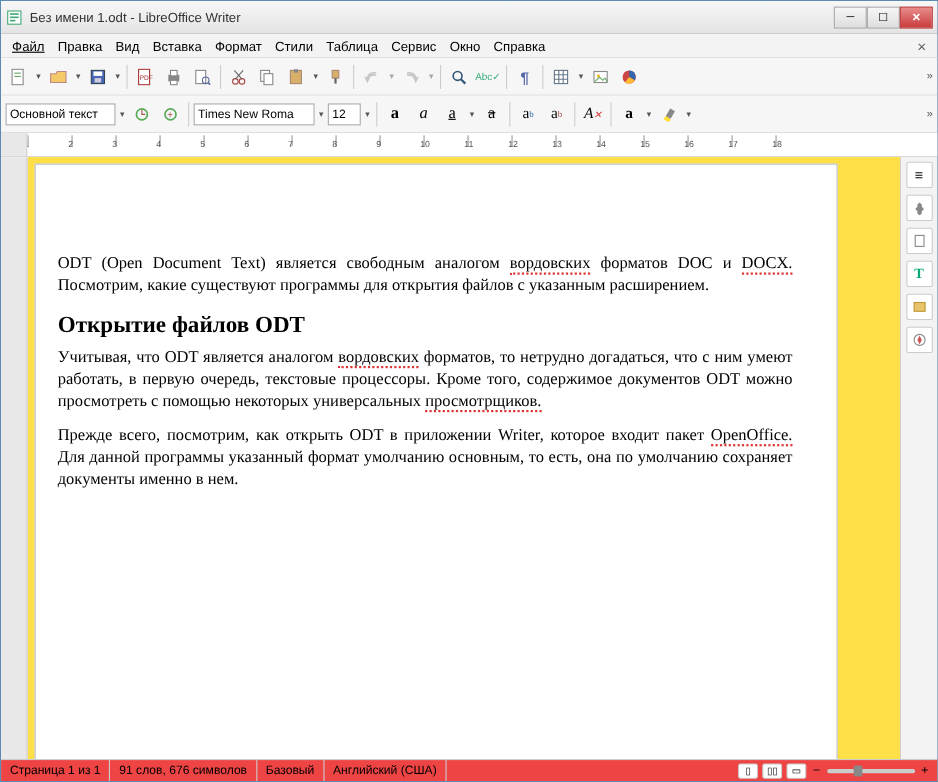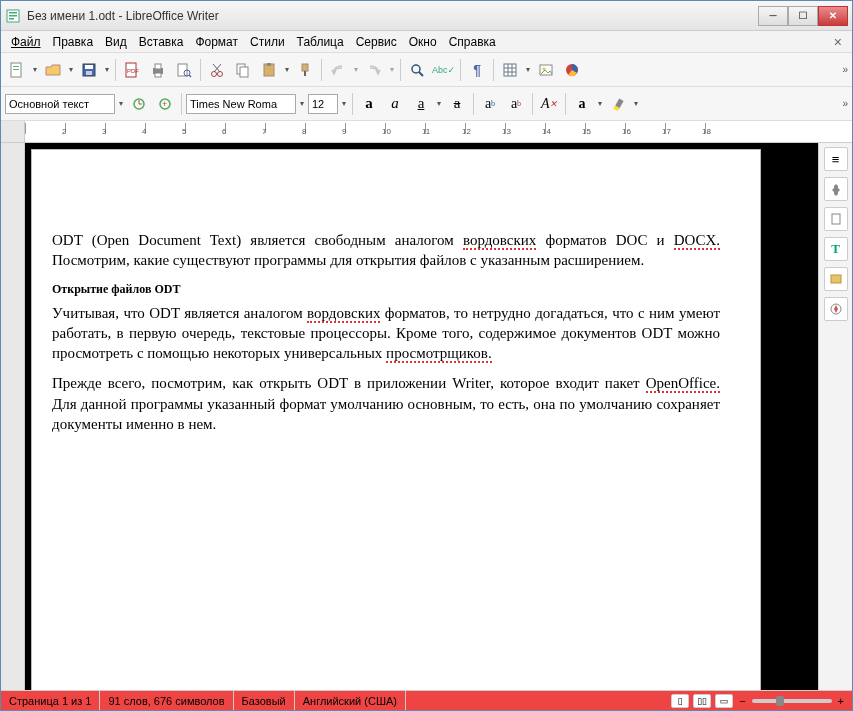--- a/index.html
+++ b/index.html
@@ -19,38 +19,38 @@
 .menu-item .u { text-decoration: underline; }
 .menu-close { margin-left: auto; padding: 0 6px; color:#666; cursor:pointer; font-size:14px; }
 
 .toolbar { height: 34px; background: #f6f6f6; border-bottom: 1px solid #ddd; display: flex; align-items: center; padding: 2px 4px; gap: 2px; position: relative; }
 .tb-btn { min-width: 24px; height: 24px; border: 1px solid transparent; display: flex; align-items: center; justify-content: center; cursor: pointer; border-radius: 3px; font-size: 14px; }
 .tb-sep { width: 1px; height: 22px; background: #ccc; margin: 0 2px; }
 .tb-drop { width: 8px; height: 24px; display: flex; align-items: center; justify-content: center; color:#555; font-size: 8px; cursor: pointer;}
 .tb-right-chevron { position:absolute; right:4px; color:#555; font-size:10px; cursor:pointer; }
 
 .fmt-input { border: 1px solid #aaa; background: #fff; height: 20px; font-size: 11px; padding: 0 3px; }
-.style-box { width: 110px; }
+.style-box { width: 100px; }
 .font-box { width: 110px; }
 .size-box { width: 30px; }
 
 .ruler-row { height: 22px; background: #eee; border-bottom: 1px solid #ccc; display: flex; }
 .ruler-corner { width: 24px; border-right: 1px solid #ccc; background:#e8e8e8; }
 .ruler { flex: 1; position: relative; background: #fff; overflow: hidden; font-size:8px; color:#555; }
 .ruler-ticks { position:absolute; top:2px; left:0; right:0; display:flex; }
 .ruler-tick { flex:none; width:40px; text-align:center; border-left:1px solid #999; height:10px; position:relative; }
 .ruler-tick span { position:absolute; top:4px; left:-4px; }
 
 .content-area { flex: 1; display: flex; overflow: hidden; background: #efefef; }
 .vruler { width: 24px; background:#e8e8e8; border-right:1px solid #ccc; }
-.doc-scroll { flex: 1; overflow: auto; background:#000000; }
+.doc-scroll { flex: 1; overflow: auto; background:#fde047; }
 .page { width: 730px; min-height: 900px; background: #fff; margin: 6px 0 6px 6px; border: 1px solid #bbb; padding: 80px 40px 40px 20px; }
 .doc-text { font-family: "Times New Roman", serif; font-size: 15px; color: #000; line-height: 1.35; text-align: justify; }
 .doc-text p { margin-bottom: 10px; }
-.doc-text h3 { font-size: 12px; font-weight: bold; margin: 8px 0 6px; text-align:left; }
+.doc-text h3 { font-size: 21px; font-weight: bold; margin: 8px 0 6px; text-align:left; }
 .spellerr { border-bottom: 2px dotted #d33; }
 
 .sidebar { width: 34px; background: #f3f3f3; border-left: 1px solid #ccc; display: flex; flex-direction: column; align-items: center; padding-top: 4px; gap: 6px; }
 .side-btn { width: 24px; height: 24px; border:1px solid #ccc; background:#fff; display:flex; align-items:center; justify-content:center; cursor:pointer; font-size:13px; border-radius:2px; }
 
 .statusbar { height: 20px; background: #ef4444; border-top: 1px solid #ccc; display: flex; align-items: center; font-size: 11px; }
 .status-cell { padding: 0 8px; border-right: 1px solid #ccc; height: 100%; display:flex; align-items:center; }
 .status-right { margin-left:auto; display:flex; align-items:center; padding:0 6px; gap:4px; }
 .zoom-slider { width:80px; height:4px; background:#ccc; position:relative; border-radius:2px; }
 .zoom-thumb { position:absolute; left:30%; top:-3px; width:8px; height:10px; background:#888; border-radius:2px; }

